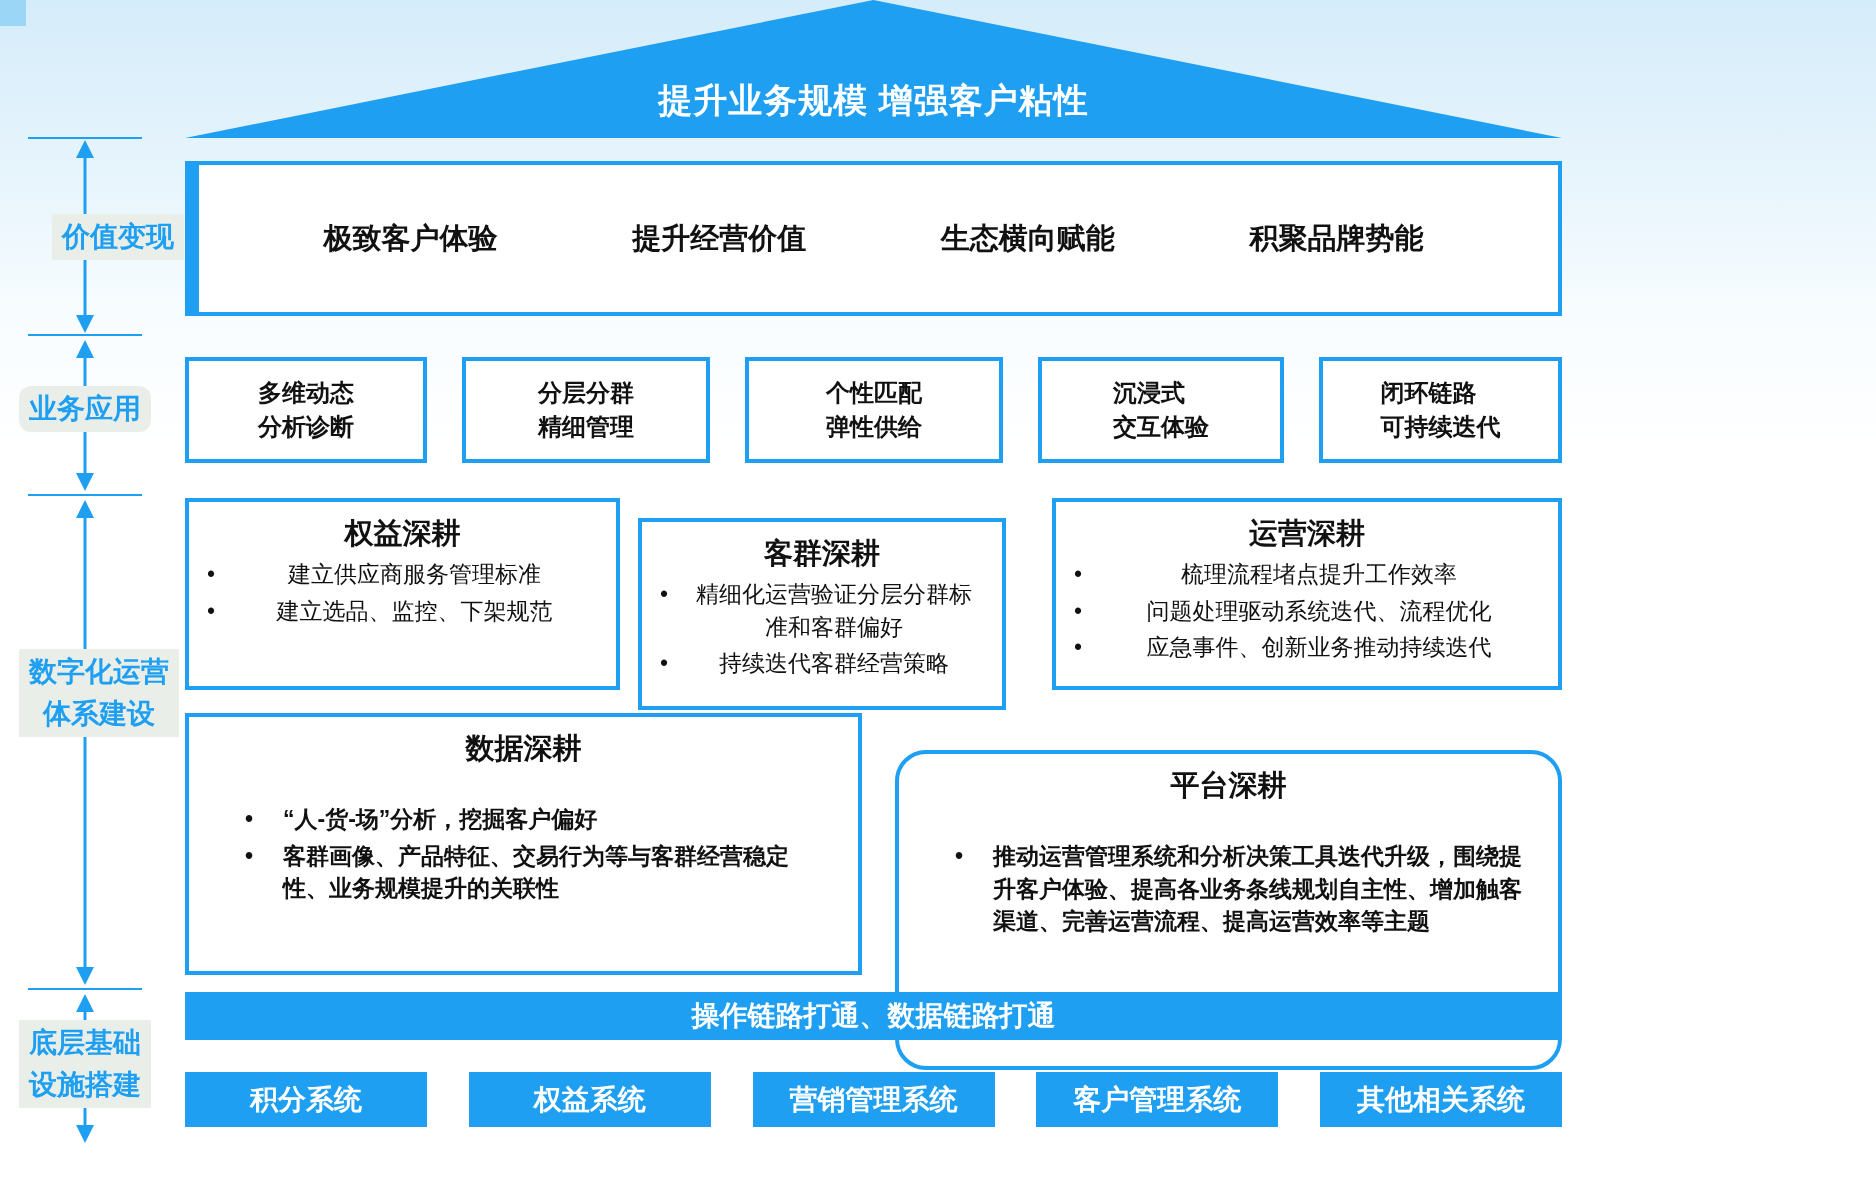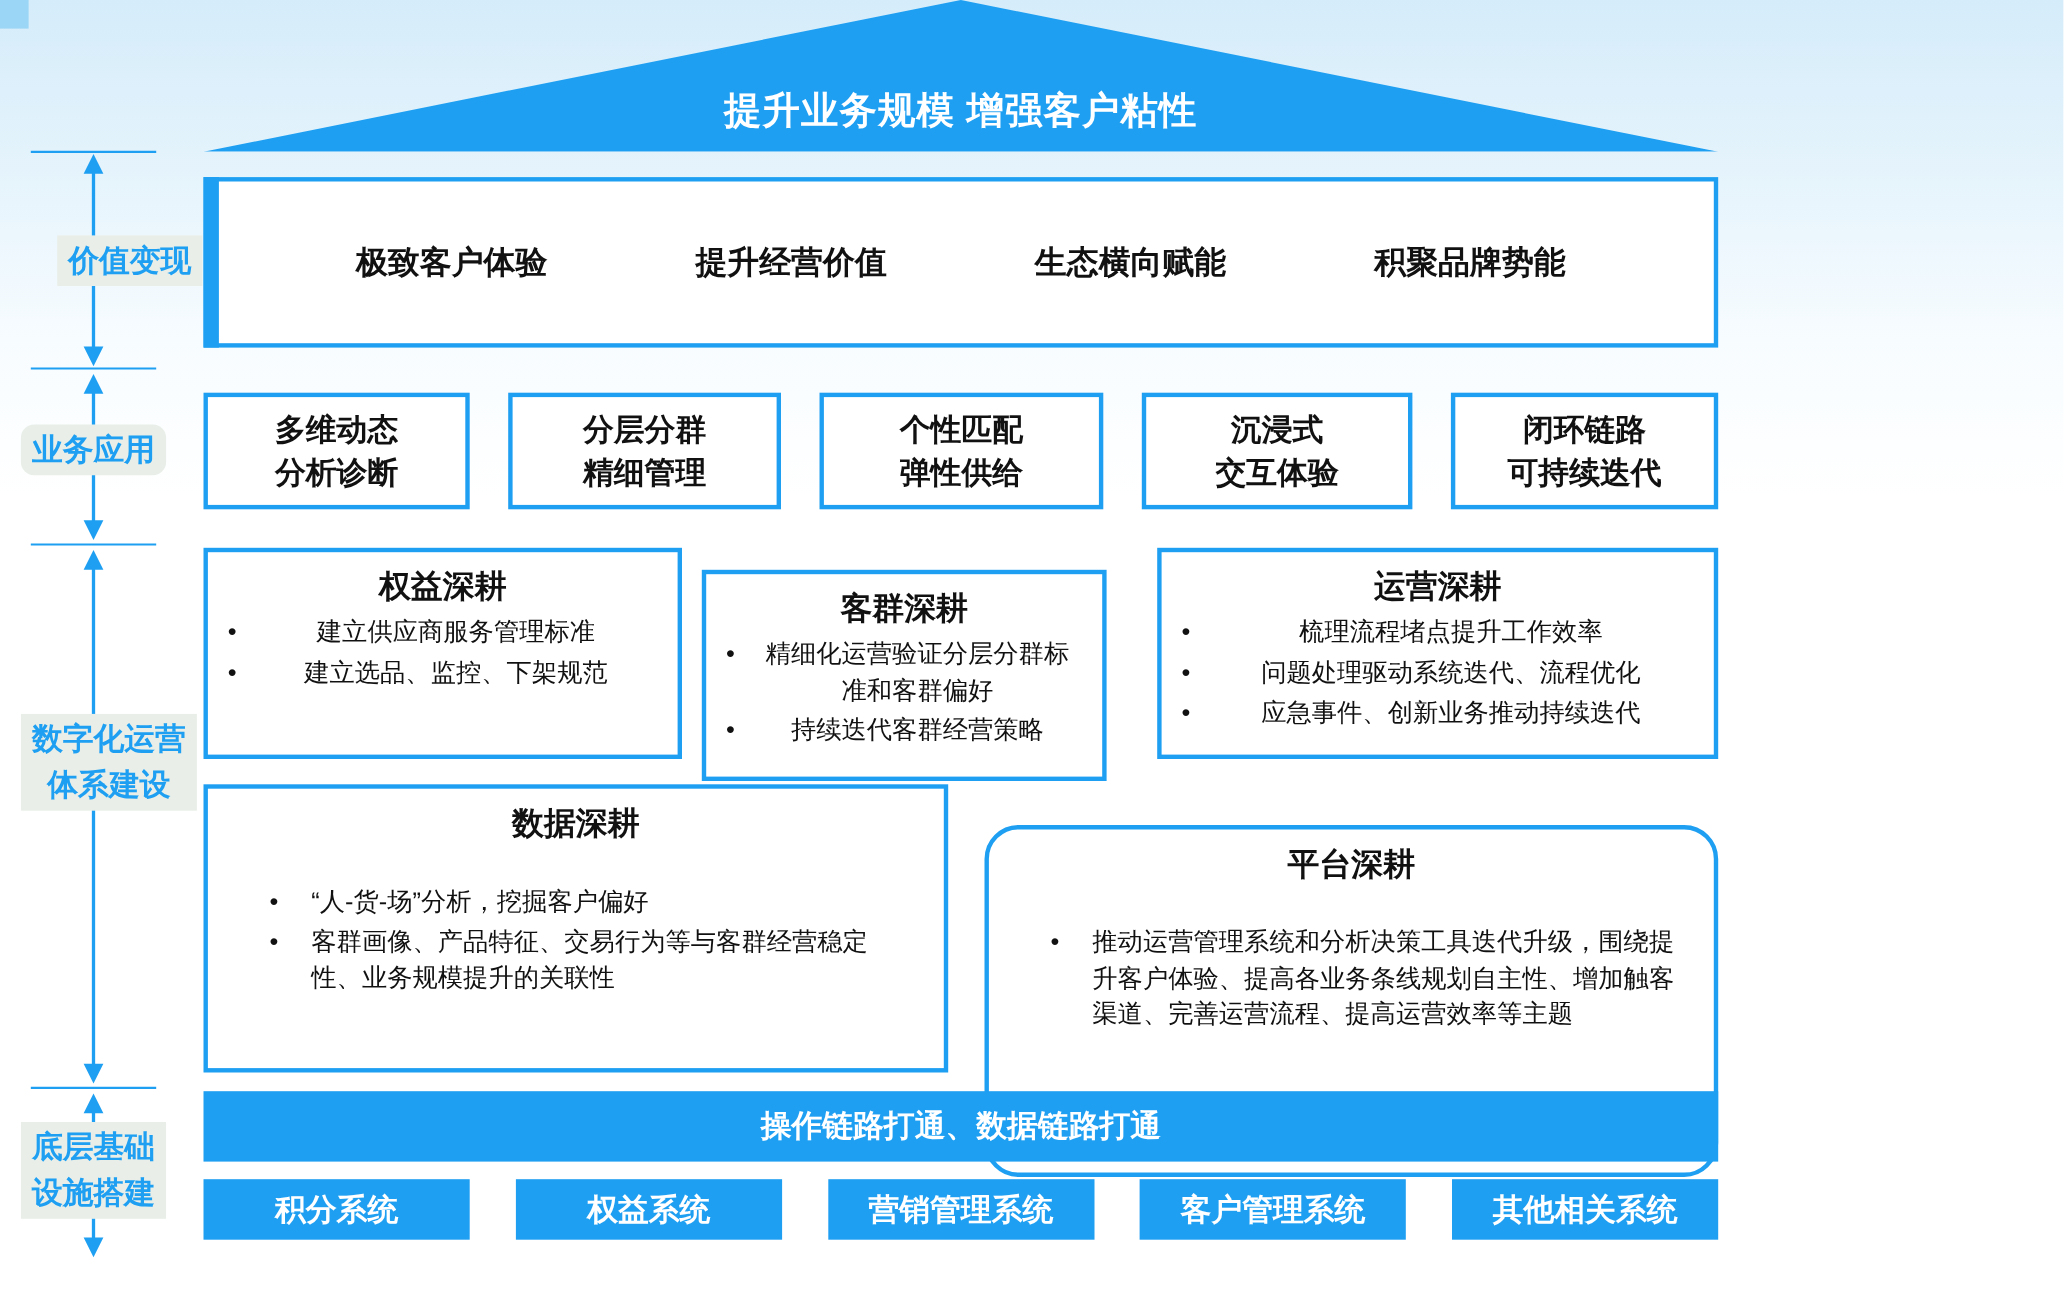--- a/index.html
+++ b/index.html
@@ -44,46 +44,46 @@
   .value-box::before{
     content:"";position:absolute;left:-4px;top:-4px;bottom:-4px;width:14px;
     background:var(--primary);
   }
   .value-item{font-size:29px;font-weight:bold;}
 
   
   .app-row{position:absolute;left:185px;top:357px;width:1377px;display:flex;justify-content:space-between;}
   .app-box{
     height:106px;background:#ffffff;border:4px solid var(--primary);box-sizing:border-box;
-    display:flex;align-items:center;justify-content:center;text-align:center;
-    font-weight:bold;font-size:28px;line-height:1.4;white-space:pre-line;
+    display:flex;align-items:center;justify-content:center;text-align:left;
+    font-weight:bold;font-size:24px;line-height:1.4;white-space:pre-line;
   }
   .app-box:nth-child(1){width:242px;}
   .app-box:nth-child(2){width:248px;}
   .app-box:nth-child(3){width:258px;}
   .app-box:nth-child(4){width:246px;}
   .app-box:nth-child(5){width:243px;}
 
   
   .card{
     position:absolute;background:#ffffff;border:4px solid var(--primary);
     box-sizing:border-box;overflow:hidden;
   }
   .card-title{margin:12px 8px 4px;text-align:center;font-size:29px;font-weight:bold;}
   .card ul{list-style:none;margin:4px 0 0;padding:0;font-size:23px;line-height:1.42;}
   .card li{position:relative;margin:4px 0;}
   .card.center li{text-align:center;padding:0 22px 0 46px;}
   .card.center li::before{content:"\2022";position:absolute;left:18px;}
   .card.left li{text-align:left;padding:0 28px 0 94px;}
   .card.left li::before{content:"\2022";position:absolute;left:56px;}
-  .card.gap ul{margin-top:34px;}
+  .card.gap ul{margin-top:34px;font-weight:bold;}
 
   
   .link-bar{
-    position:absolute;left:185px;top:992px;width:1377px;height:64px;
+    position:absolute;left:185px;top:992px;width:1377px;height:48px;
     background:var(--primary);color:#ffffff;
     display:flex;align-items:center;justify-content:center;
     font-weight:bold;font-size:28px;
   }
 
   
   .sys-row{position:absolute;left:185px;top:1072px;width:1377px;display:flex;justify-content:space-between;}
   .sys-box{
     width:242px;height:55px;background:var(--primary);color:#ffffff;
     display:flex;align-items:center;justify-content:center;

